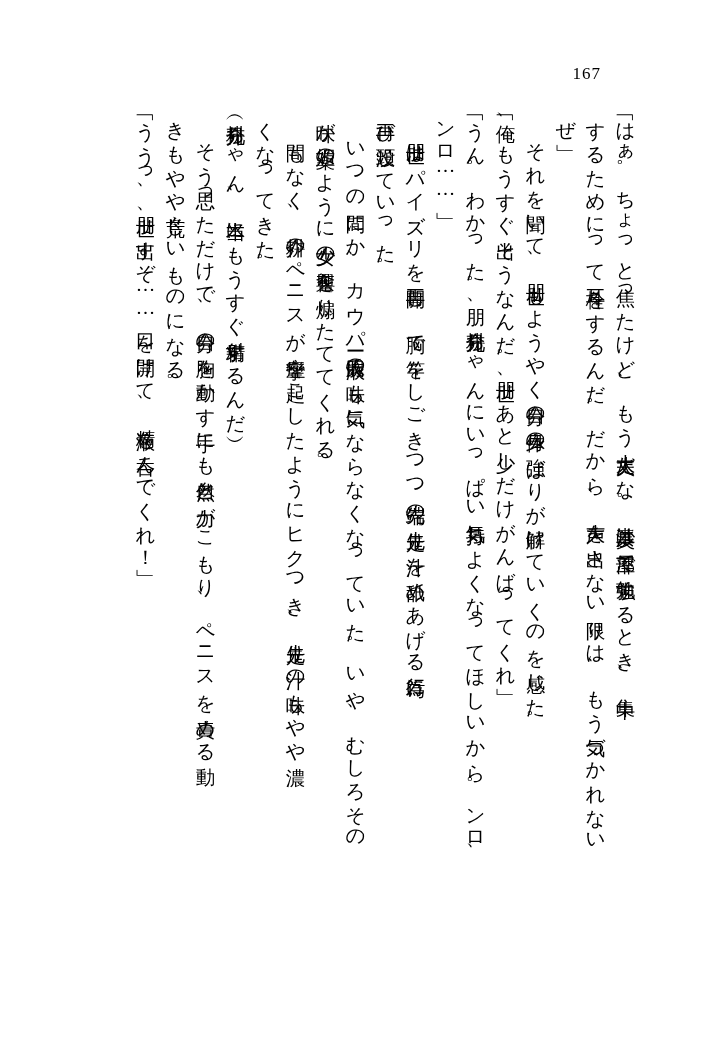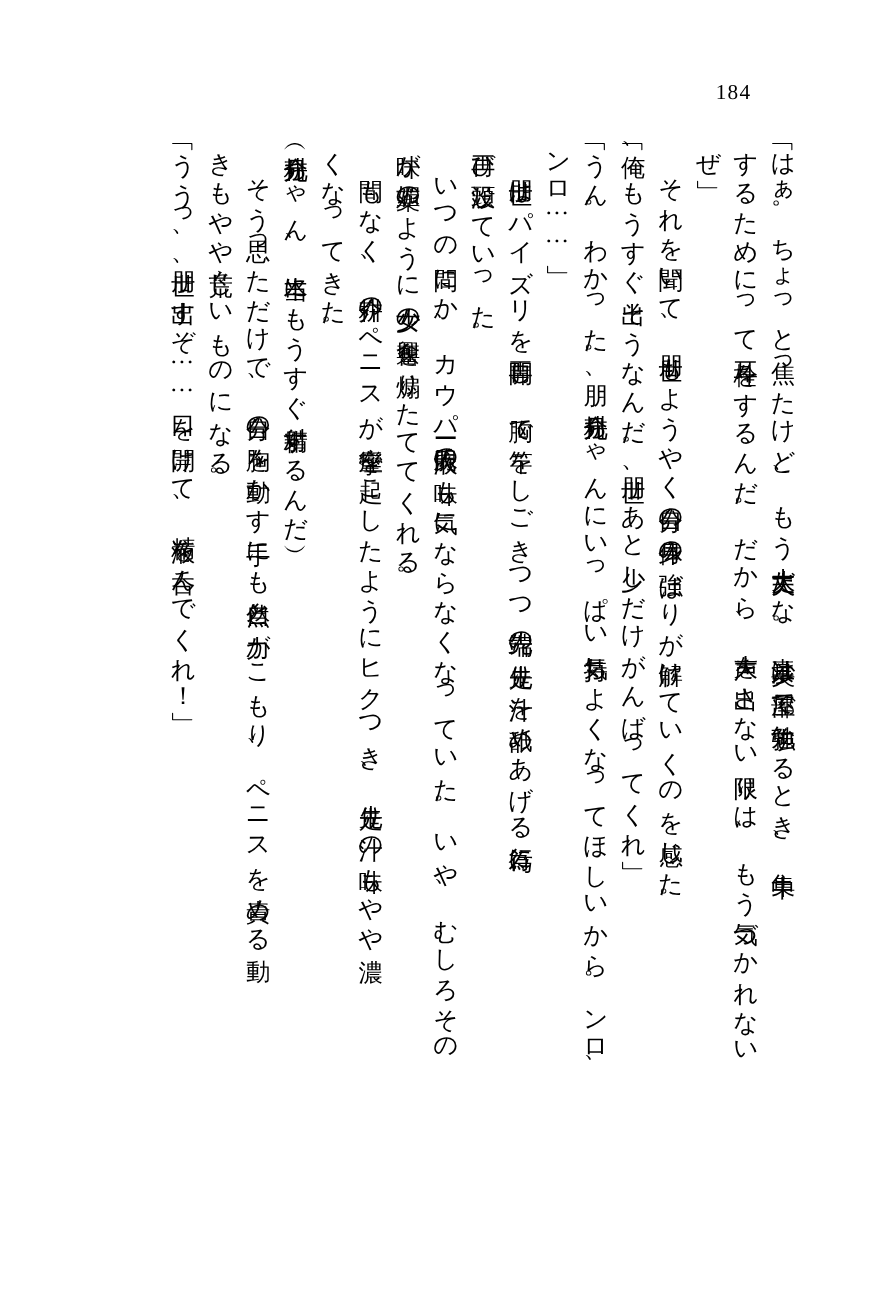--- a/index.html
+++ b/index.html
@@ -68,21 +68,21 @@
 
   .ruby-col {
     position: relative;
   }
 </style>
 </head>
 <body>
 
 <div class="page">
 
-  <div class="page-number">184</div>
+  <div class="page-number">167</div>
 
   <div class="body-text" id="body-text">
       <div class="tcol">「はぁ。ちょっと焦ったけど、もう大丈夫だな。真沙美は部屋で勉強するとき、集中</div>
       <div class="tcol">するためにって耳栓をするんだ。だから、大声を出さない限りは、もう気づかれない</div>
       <div class="tcol">ぜ」</div>
       <div class="tcol ruby-col">　それを聞いて、朋世もようやく自分の身体の強ばりが解けていくのを感じた。</div>
       <div class="tcol">「俺、もうすぐ出そうなんだ。朋世、あと少しだけがんばってくれ」</div>
       <div class="tcol">「うん。わかった。朋、耕介兄ちゃんにいっぱい気持ちよくなってほしいから。ンロ、</div>
       <div class="tcol">ンロ……」</div>
       <div class="tcol">　朋世はパイズリを再開し、胸で竿をしごきつつ先端の先走り汁を舐めあげる行為に、</div>

